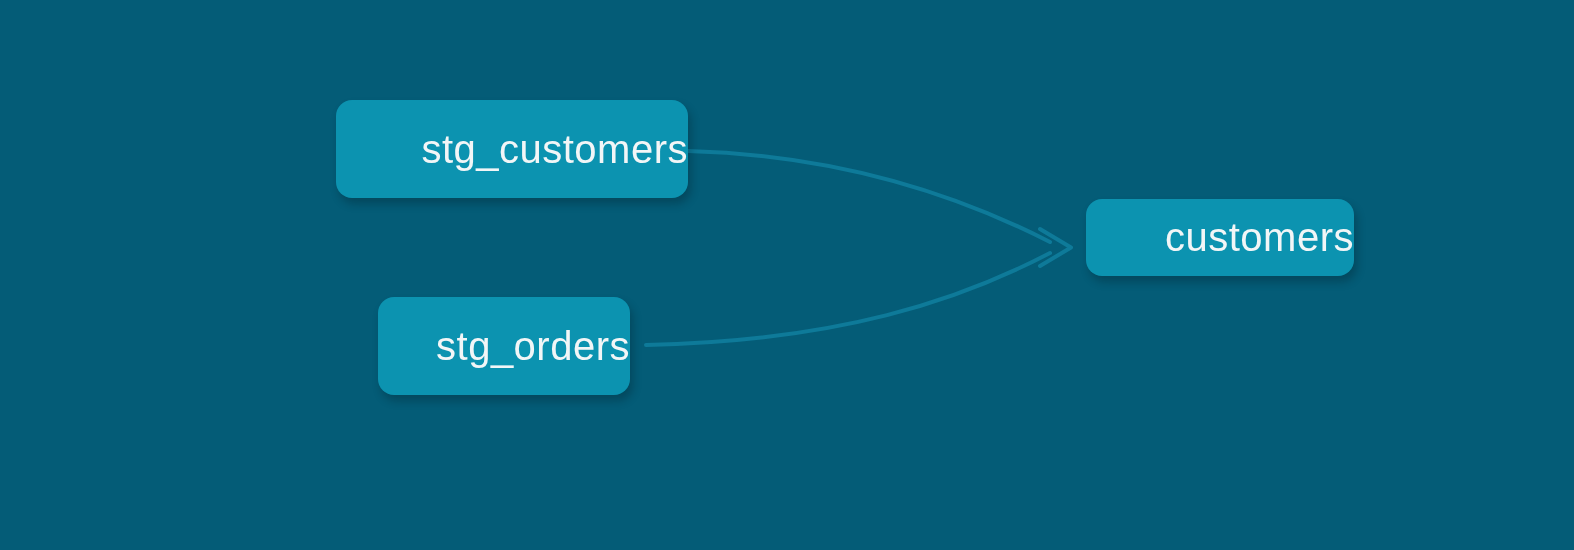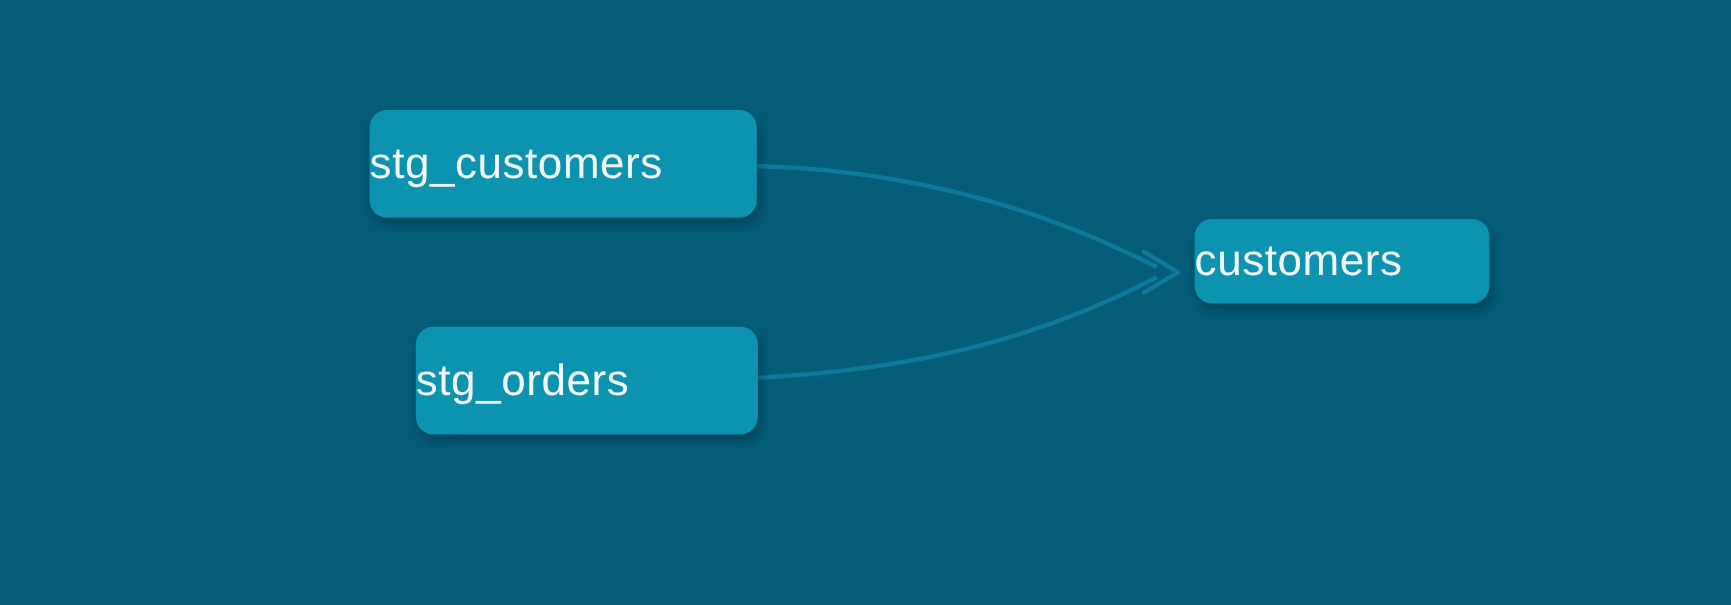--- a/index.html
+++ b/index.html
@@ -19,33 +19,33 @@
     left: 0;
     top: 0;
     width: 100%;
     height: 100%;
     pointer-events: none;
   }
   .node {
     position: absolute;
     display: flex;
     align-items: center;
-    justify-content: flex-start;
+    justify-content: flex-end;
     background: var(--node-fill, #0c93b0);
     color: var(--text, #f2f6f7);
     font-size: 40px;
     font-weight: 400;
     letter-spacing: 0.5px;
     border-radius: 16px;
     box-shadow: 3px 6px 8px rgba(0, 20, 30, 0.28);
     cursor: pointer;
     white-space: nowrap;
   }
   .node-stg-customers { left: 336px; top: 100px; width: 352px; height: 98px; }
-  .node-stg-orders    { left: 378px; top: 297px; width: 311px; height: 98px; }
+  .node-stg-orders    { left: 378px; top: 297px; width: 252px; height: 98px; }
   .node-customers     { left: 1086px; top: 199px; width: 268px; height: 77px; }
   .edge-path {
     stroke: var(--edge, #0e7a99);
     stroke-width: 4;
     fill: none;
     stroke-linecap: round;
     stroke-linejoin: round;
   }
 </style>
 </head>

